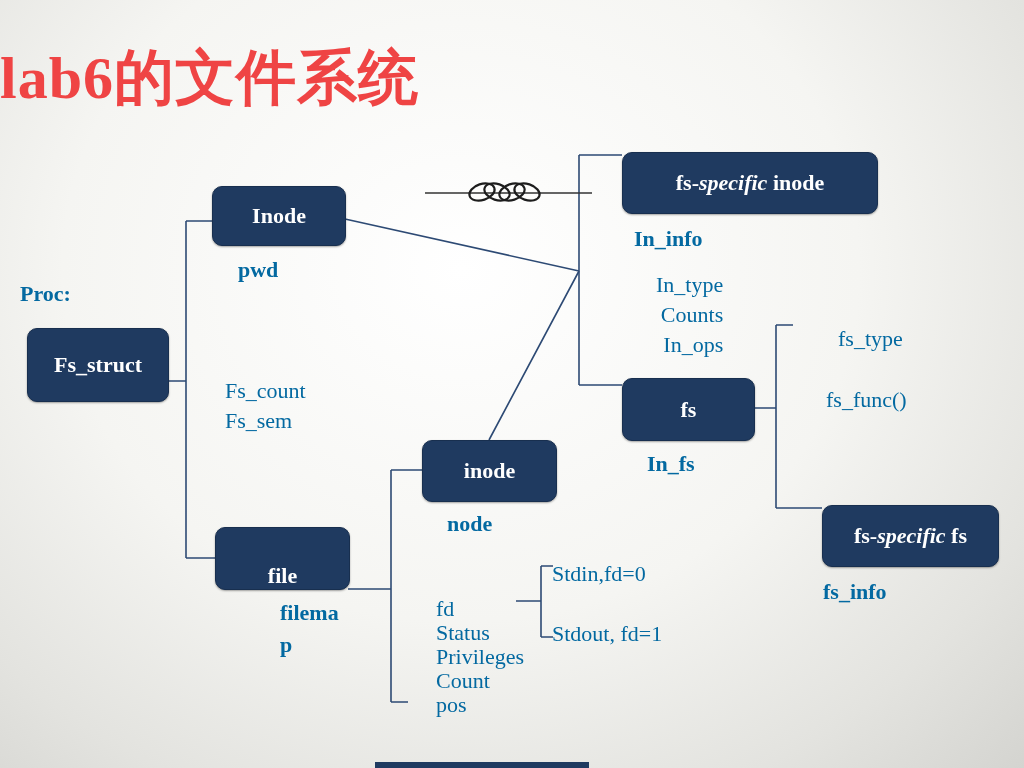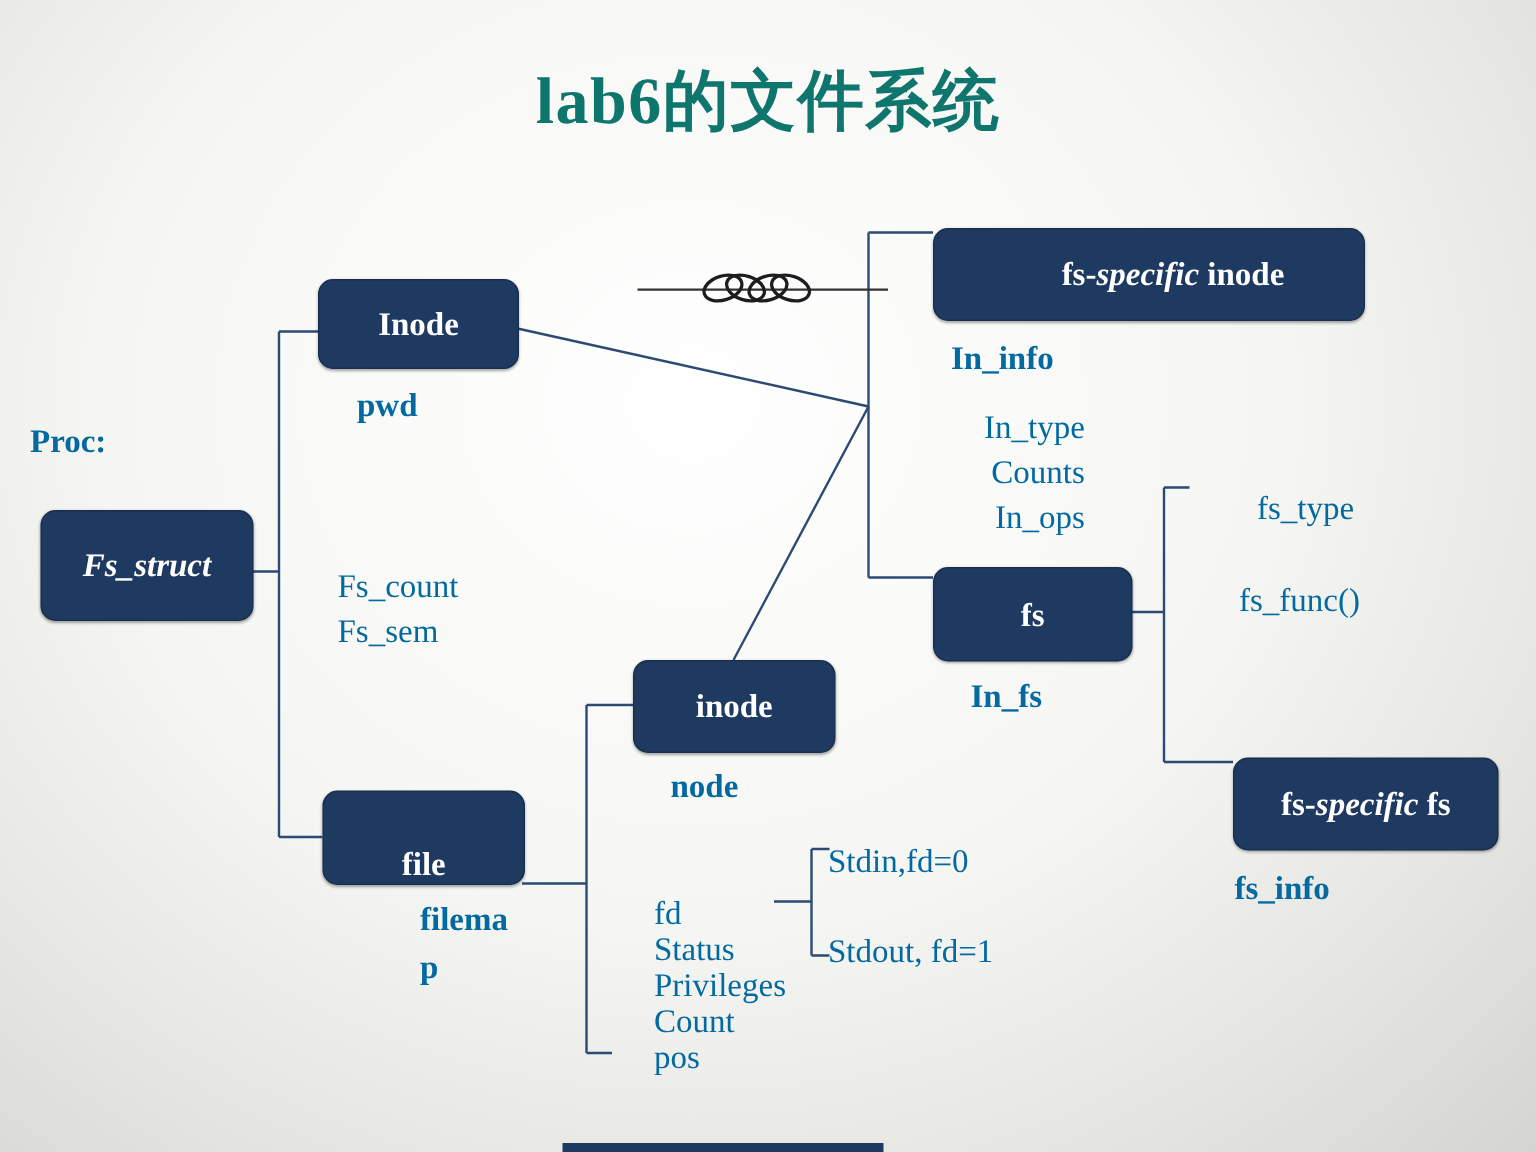--- a/index.html
+++ b/index.html
@@ -3,38 +3,38 @@
 <meta charset="utf-8">
 <style>
   html,body{margin:0;padding:0;}
   body{
     width:1024px;height:768px;overflow:hidden;position:relative;
     font-family:"Liberation Serif","DejaVu Serif",serif;
     background:radial-gradient(ellipse at 45% 35%, #ffffff 0%, #f5f5f2 50%, #e3e3df 80%, #d4d4d0 100%);
   }
   .slide{position:absolute;inset:0;}
   .title{
-    position:absolute;left:0;top:38px;width:1024px;text-align:center;
-    font-size:44px;font-weight:bold;color:#0f766e;letter-spacing:1px;
+    position:absolute;left:0;top:38px;width:1024px;
+    font-size:60px;font-weight:bold;color:#ef4444;letter-spacing:1px;
   }
   svg.lines{position:absolute;left:0;top:0;pointer-events:none;}
   .box{
     position:absolute;border-radius:10px;
     background:#1f3a60;border:1px solid #182f4f;
     box-shadow:0 1px 2px rgba(0,0,0,.35);
     display:flex;align-items:center;justify-content:center;
     color:#ffffff;font-weight:bold;font-size:22px;text-align:center;
   }
   .box em{font-style:italic;font-weight:bold;}
   .lbl{position:absolute;font-size:22px;color:#0369a1;line-height:30px;white-space:pre-line;}
   .bold{font-weight:bold;}
   
   .pos-inode-cap{left:212px;top:186px;width:132px;height:58px;}
-  .pos-fs-spec-inode{left:622px;top:152px;width:254px;height:60px;padding-left:32px;}
-  .pos-fs-struct{left:27px;top:340px;width:140px;height:72px;font-style:italic;}
+  .pos-fs-spec-inode{left:622px;top:152px;width:254px;height:60px;}
+  .pos-fs-struct{left:27px;top:328px;width:140px;height:72px;}
   .pos-fs{left:622px;top:378px;width:131px;height:61px;}
   .pos-inode{left:422px;top:440px;width:133px;height:60px;}
   .pos-file{left:215px;top:527px;width:133px;height:61px;align-items:flex-end;}
   .pos-fs-spec-fs{left:822px;top:505px;width:175px;height:60px;}
   
   .pos-proc{left:20px;top:279px;}
   .pos-pwd{left:238px;top:255px;}
   .pos-in-info{left:634px;top:224px;}
   .pos-in-list{left:656px;top:270px;text-align:right;}
   .pos-fs-type{left:826px;top:324px;margin-left:12px;}

